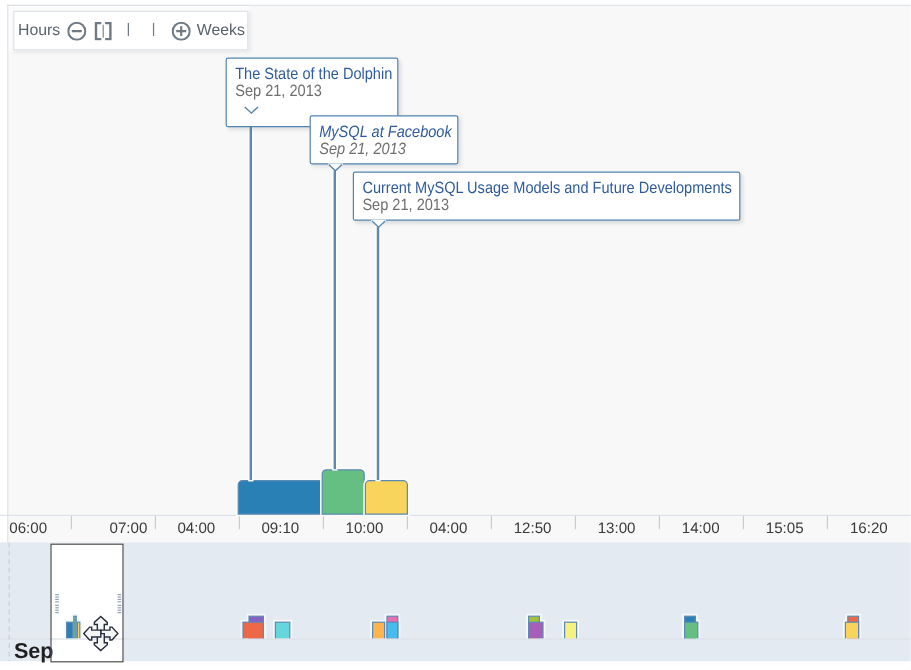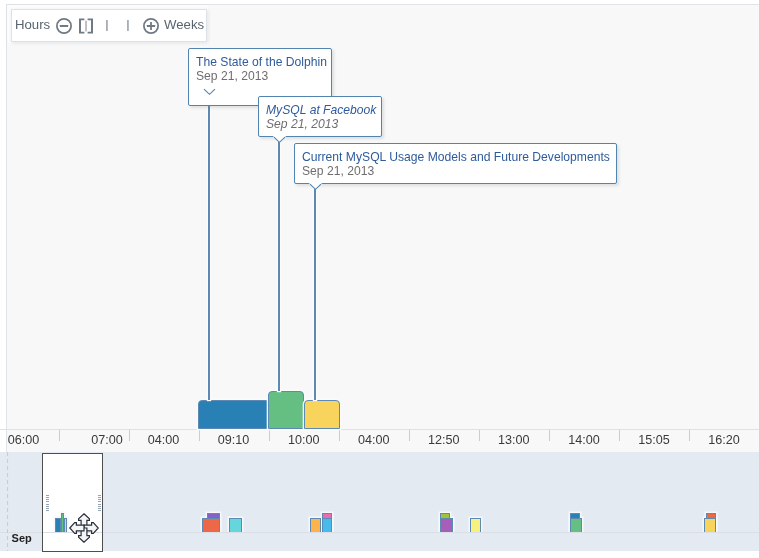--- a/index.html
+++ b/index.html
@@ -91,21 +91,21 @@
     background:#e4eaf2;
   }
   .nav-axis {
     position:absolute; left:0; top:80px; width:759px; height:1px;
     background:#dbdfe5;
   }
   .nav-dashed {
     position:absolute; left:7px; top:0; width:2px; height:99px;
   }
   .nav-month {
-    position:absolute; font-size:11px; font-weight:bold; color:#1f1f1f;
+    position:absolute; font-size:18px; font-weight:bold; color:#1f1f1f;
   }
   .nav-bars-clip { position:absolute; left:0; top:0; width:759px; height:80px; overflow:hidden; }
   #navbars { position:absolute; left:0; top:0; }
   .sel-window {
     position:absolute; background:#ffffff;
     box-sizing:border-box;
   }
   .sel-frame {
     position:absolute; background:transparent;
     border:1.5px solid #4e4e4e;

